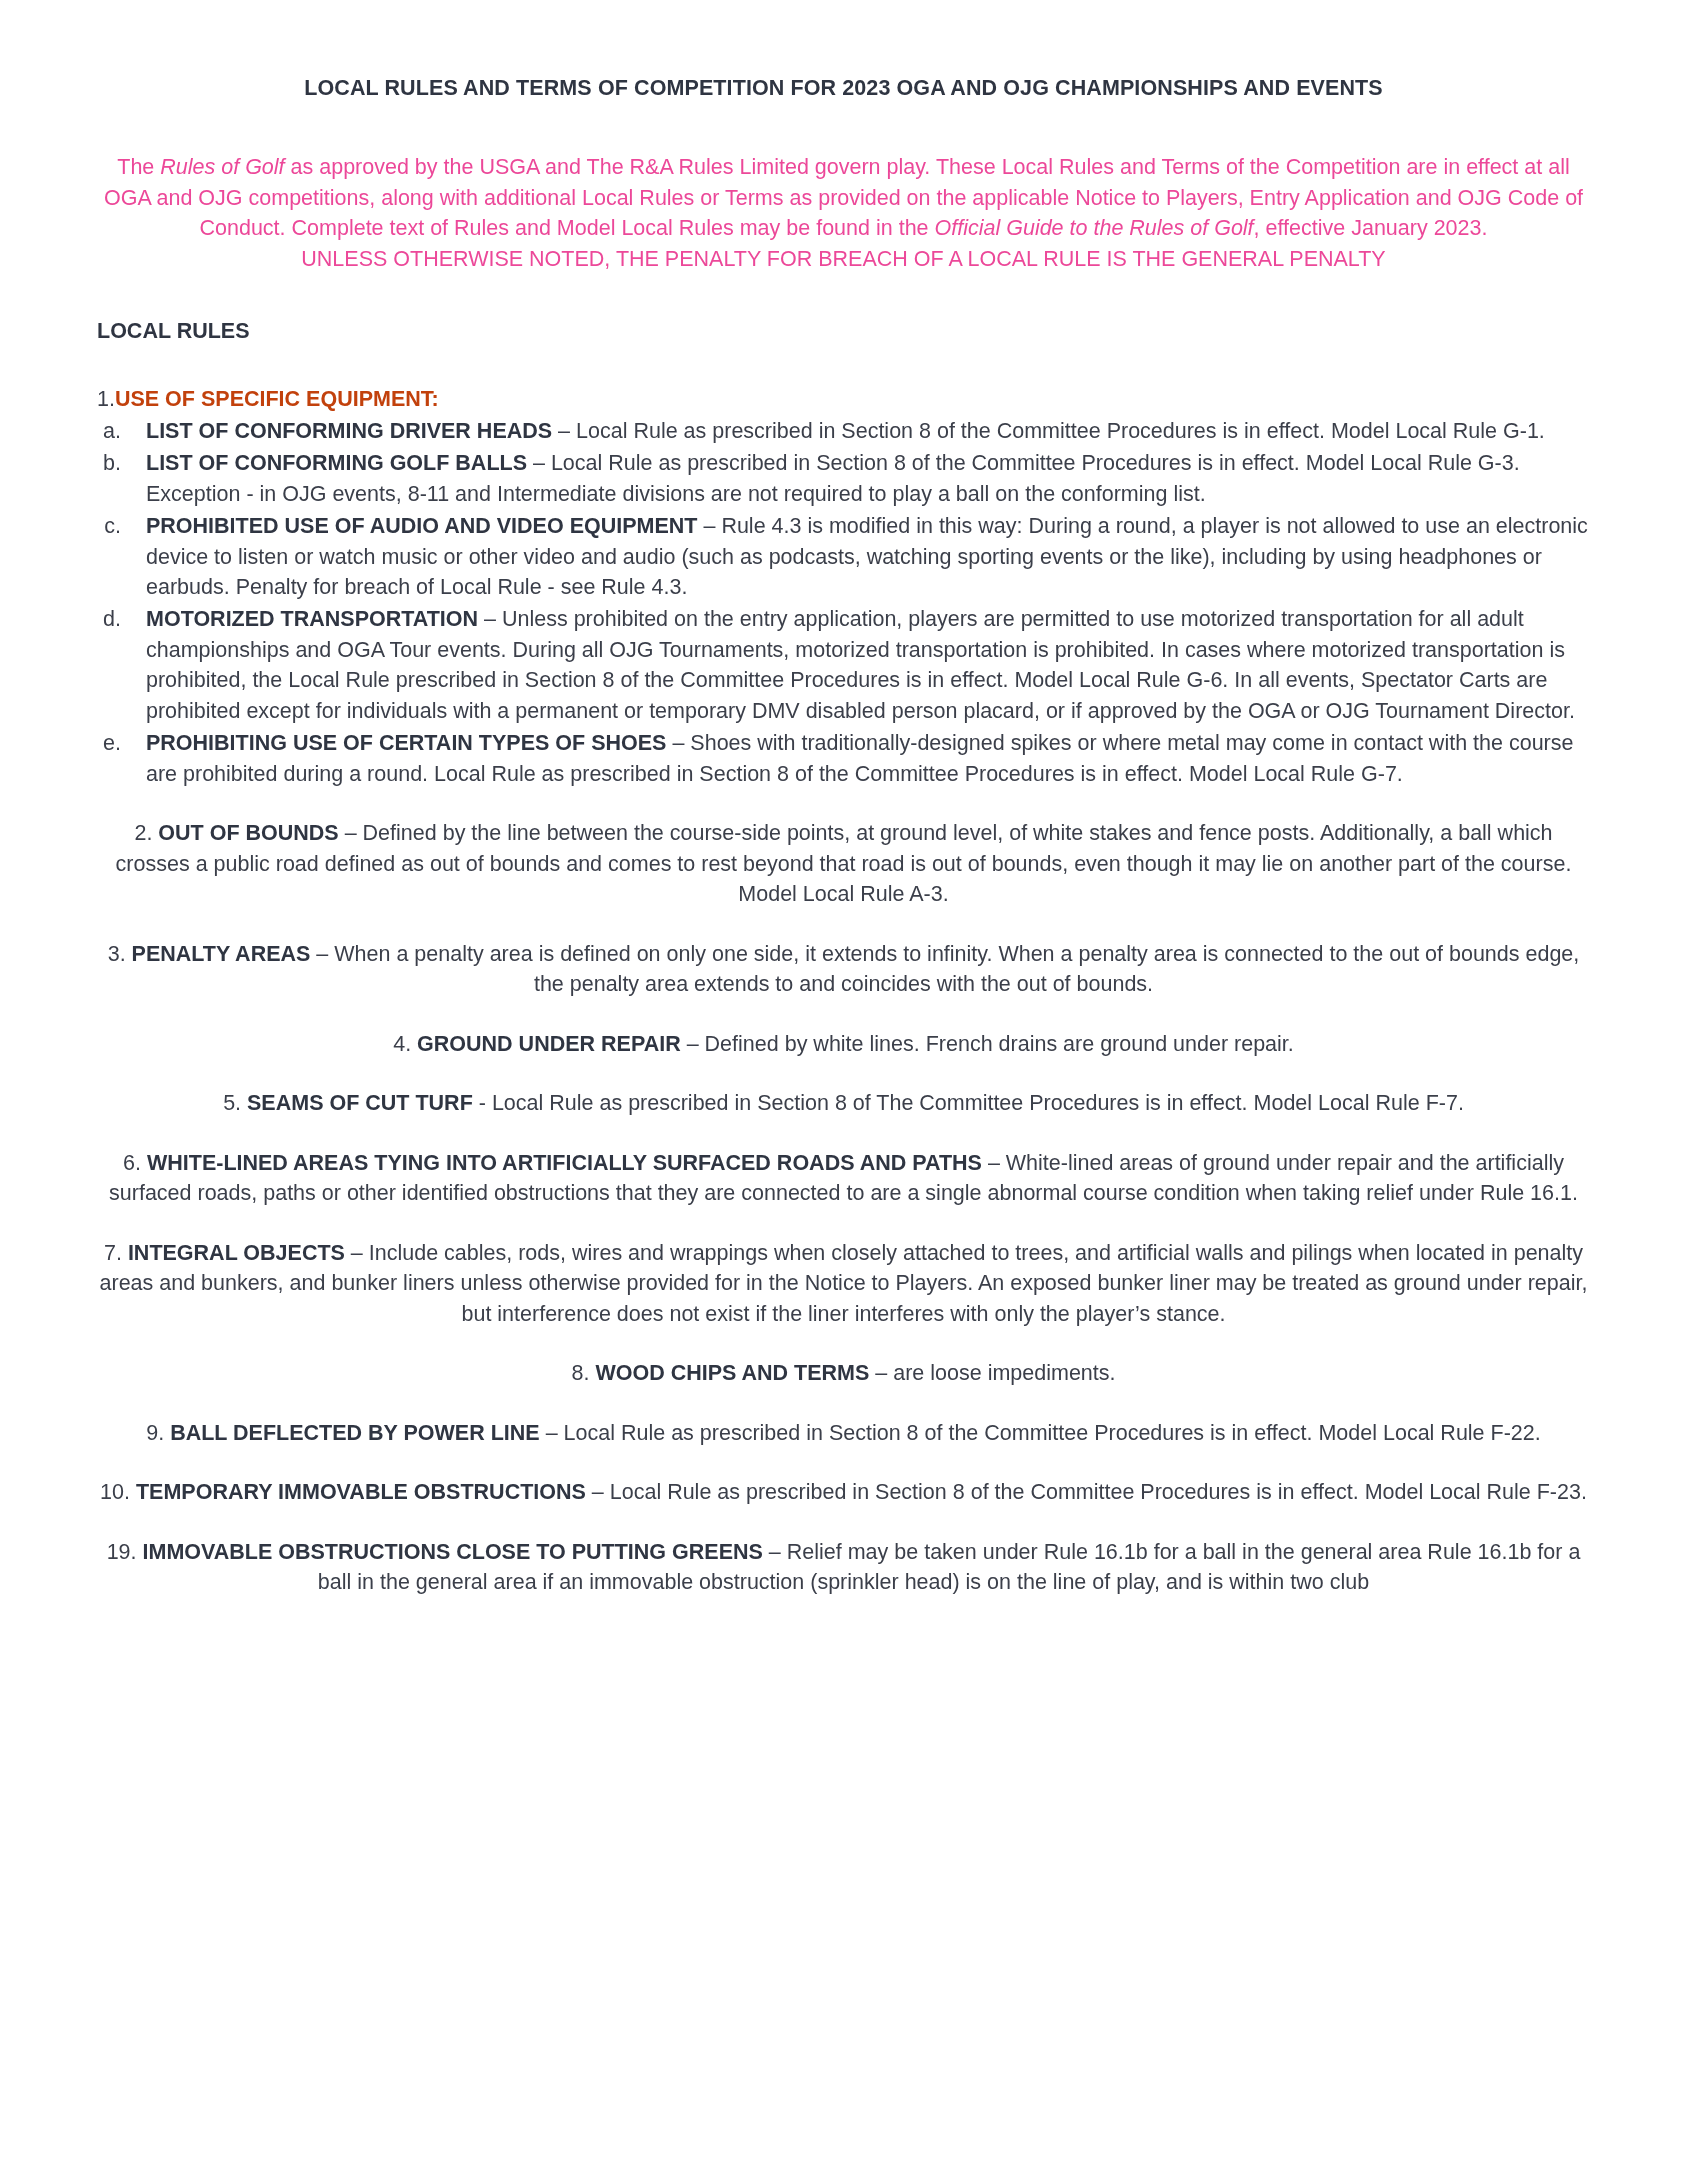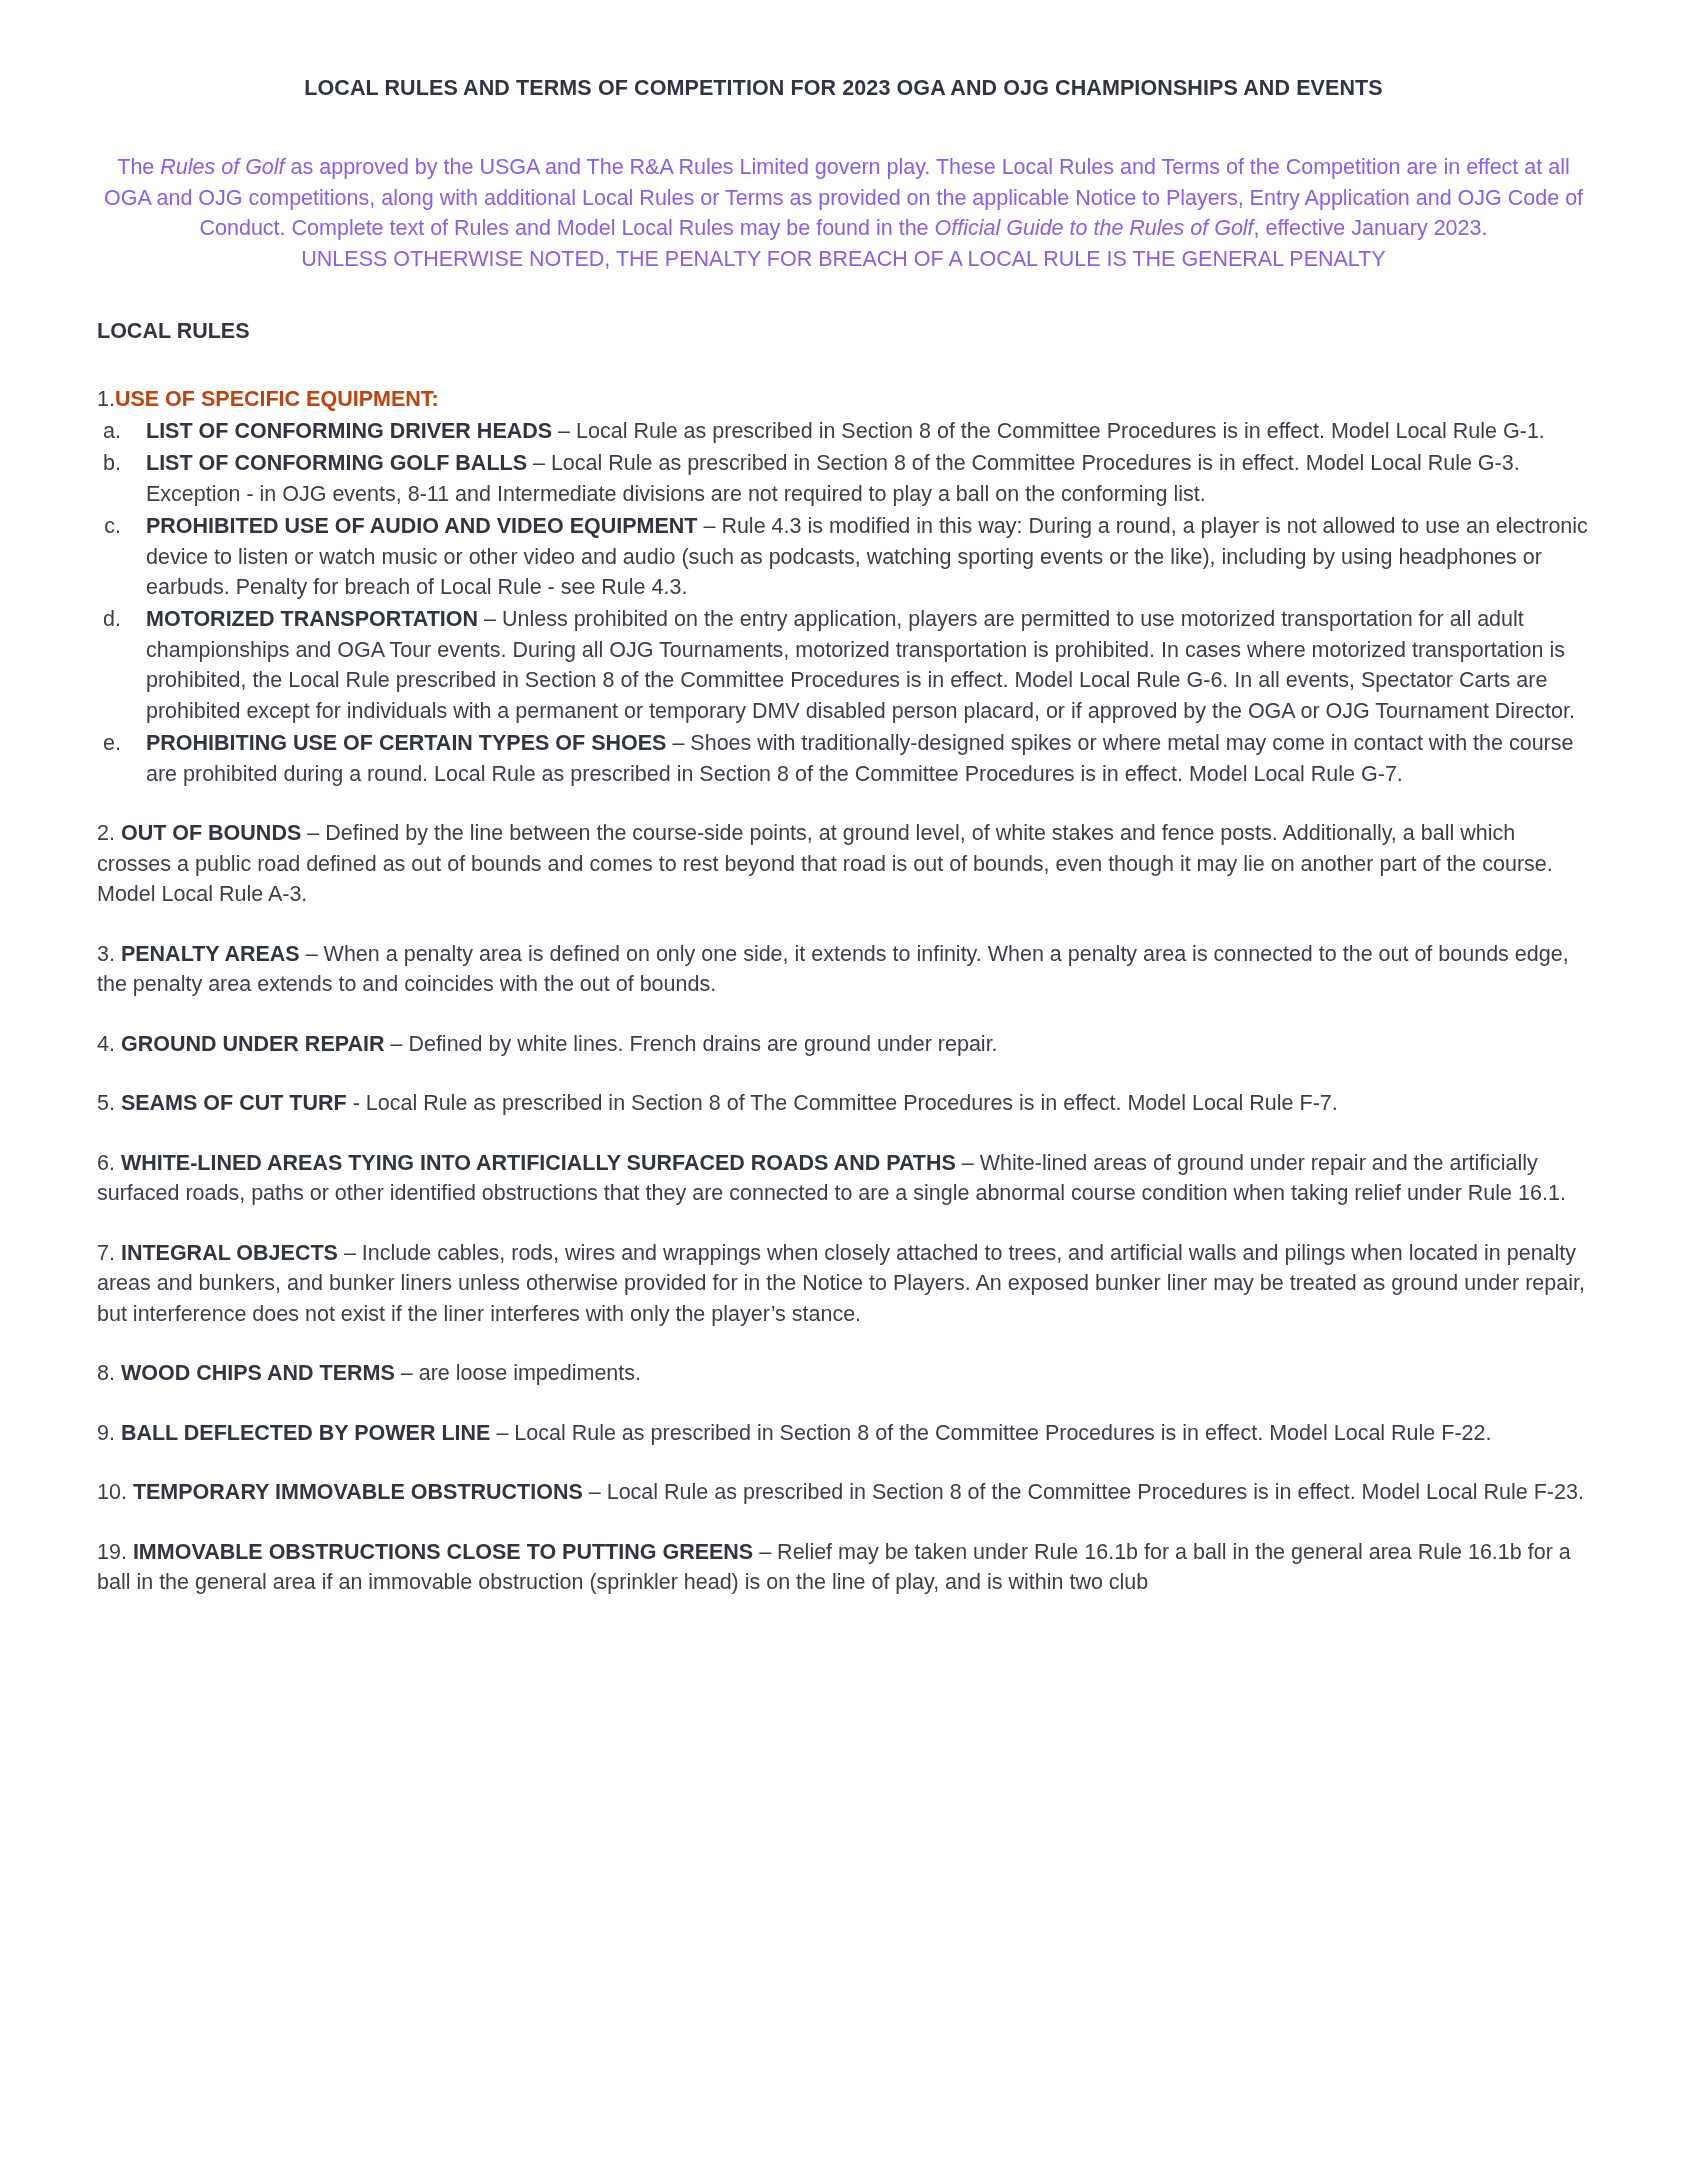--- a/index.html
+++ b/index.html
@@ -26,21 +26,21 @@
     font-size: 21.5px;
     letter-spacing: 0.1px;
     color: #2f3542;
     margin: 17px 0 0 0;
   }
   .intro {
     margin-top: 51px;
     font-size: 21.5px;
     line-height: 1.43;
     text-align: center;
-    color: #8b5cf6;
+    color: #ec4899;
   }
   .intro .i { font-style: italic; }
   .caps-line {
     text-align: center;
     font-size: 21.5px;
     line-height: 1.43;
   }
   .section-heading {
     text-align: left;
     font-weight: bold;
@@ -85,20 +85,21 @@
   .sub-body .lbl {
     font-weight: bold;
     color: #2f3542;
   }
   .sub-body .i { }
   .para {
     font-size: 21.5px;
     line-height: 1.42;
     margin-top: 29px;
     color: #3b3f4a;
+    text-align: center;
   }
   .para .lbl {
     font-weight: bold;
     color: #2f3542;
   }
   .sub-list-wrap {
     margin-top: 1.7px;
   }
   .bottom-rule {
     position: absolute;

